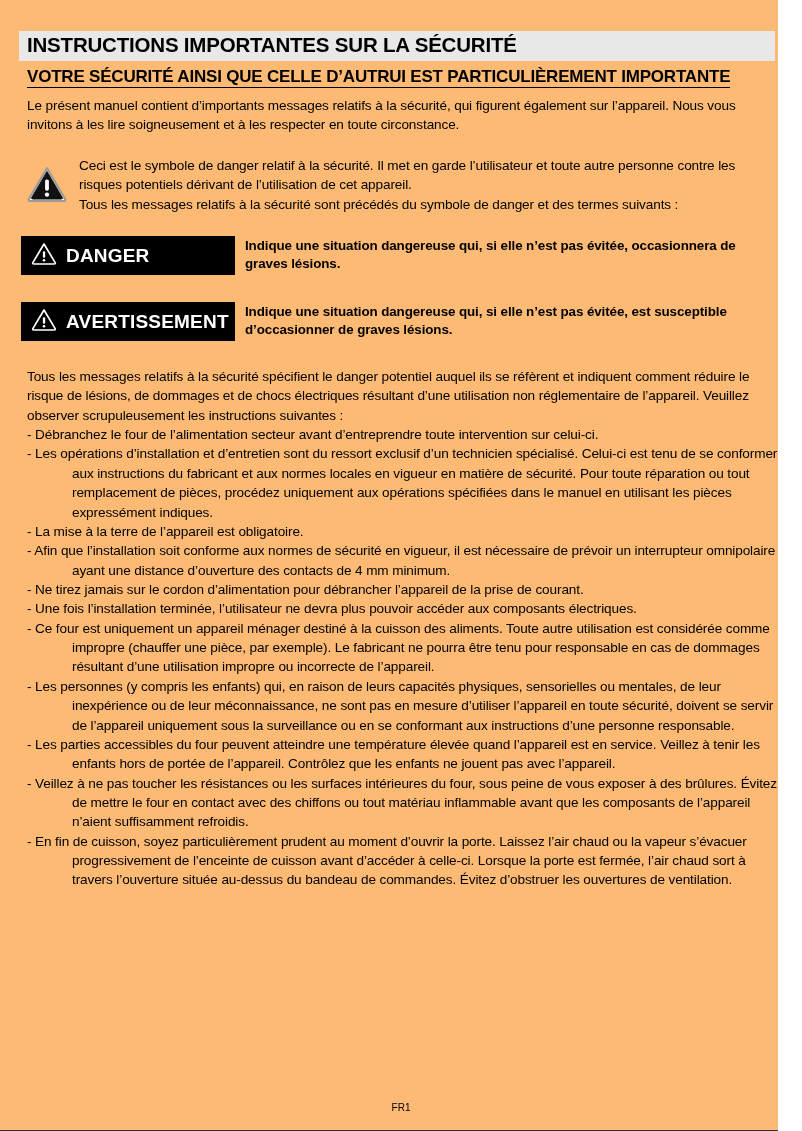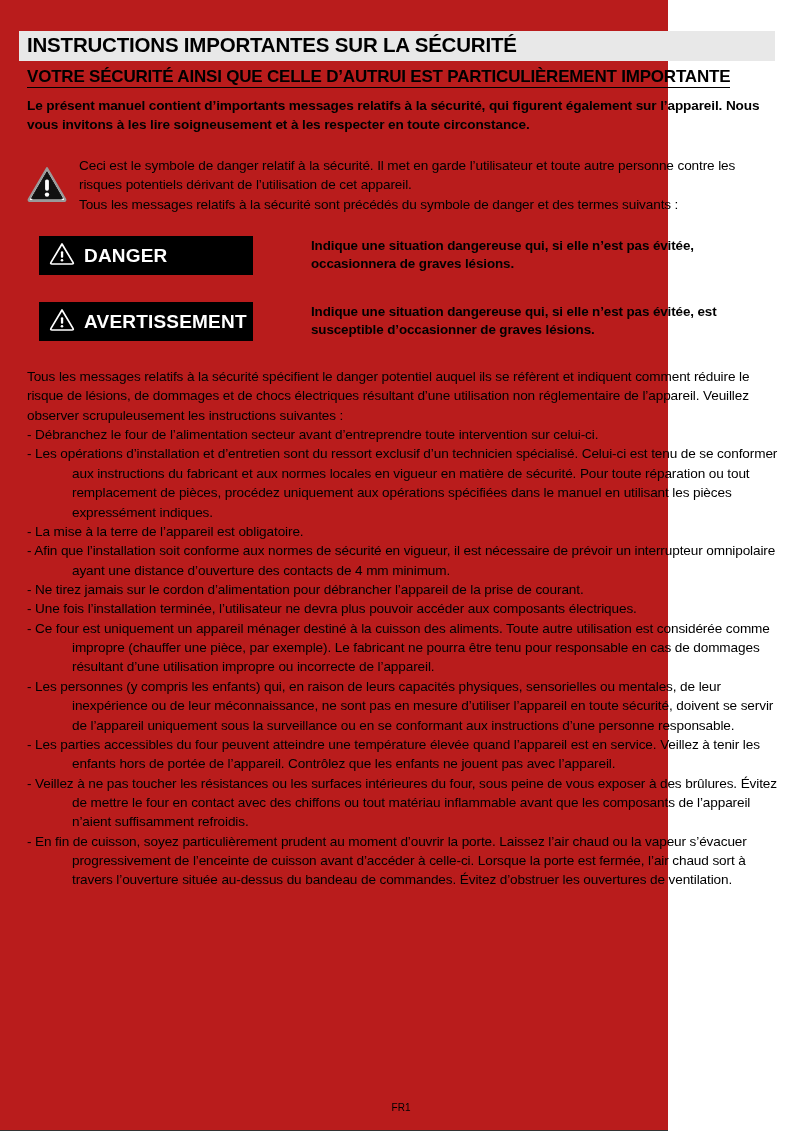--- a/index.html
+++ b/index.html
@@ -10,25 +10,25 @@
   body {
     width: 802px;
     height: 1131px;
     font-family: "Liberation Sans", sans-serif;
     color: #000000;
     position: relative;
     overflow: hidden;
   }
   .page {
     position: relative;
-    width: 668px;
+    width: 778px;
     height: 1131px;
     box-sizing: border-box;
     border-bottom: 1.5px solid #333;
-    background: #b91c1c;
+    background: #fdba74;
   }
   .content {
     position: absolute;
     left: 19px;
     top: 0;
     width: 758px;
   }
 
   
   .title-band {
@@ -64,21 +64,20 @@
     text-align: center;
   }
 
   
   .para {
     margin: 7px 0 0 8px;
     font-size: 13.6px;
     line-height: 1.42;
     width: 752px;
     letter-spacing: -0.12px;
-    font-weight: bold;
   }
 
   
   .symbol-block {
     margin: 22px 0 0 8px;
     display: flex;
     align-items: center;
     width: 750px;
   }
   .symbol-icon {
@@ -91,22 +90,21 @@
     font-size: 13.6px;
     line-height: 1.42;
     letter-spacing: -0.12px;
     flex: 1 1 auto;
   }
 
   
   .signal-row {
     display: flex;
     align-items: flex-start;
-    margin-left: 20px;
-    gap: 48px;
+    margin-left: 2px;
   }
   .signal-row.danger { margin-top: 22px; }
   .signal-row.warning { margin-top: 27px; }
 
   .signal-box {
     background: #000000;
     width: 214px;
     height: 39px;
     flex: 0 0 auto;
     display: flex;

